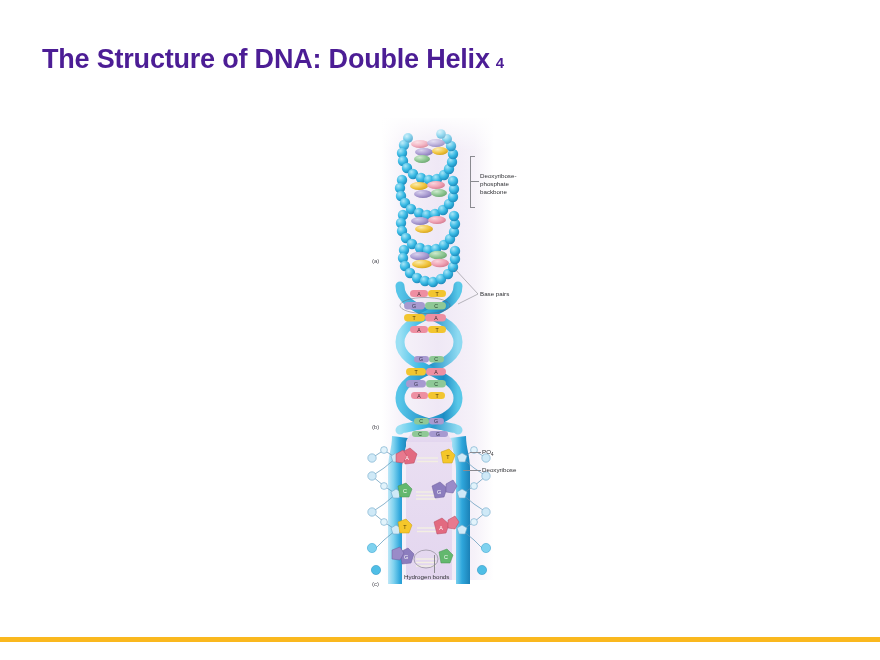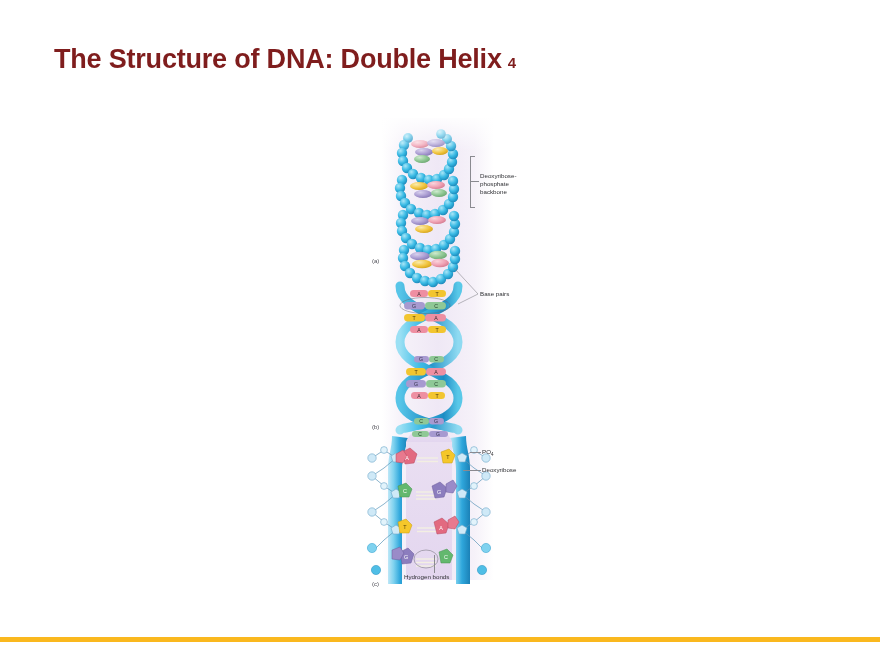--- a/index.html
+++ b/index.html
@@ -12,25 +12,25 @@
     height: 660px;
     position: relative;
     overflow: hidden;
     font-family: "Liberation Sans", sans-serif;
     -webkit-font-smoothing: antialiased;
   }
 
   
   #slide-title {
     position: absolute;
-    left: 54px;
+    left: 42px;
     top: 44px;
     font-size: 27px;
     font-weight: bold;
-    color: #7f1d1d;
+    color: #4c1d95;
     letter-spacing: -0.2px;
     white-space: nowrap;
   }
   #slide-title .title-main { font-size: 27px; }
   #slide-title .title-num {
     font-size: 15px;
     font-weight: bold;
     margin-left: 6px;
   }
 

